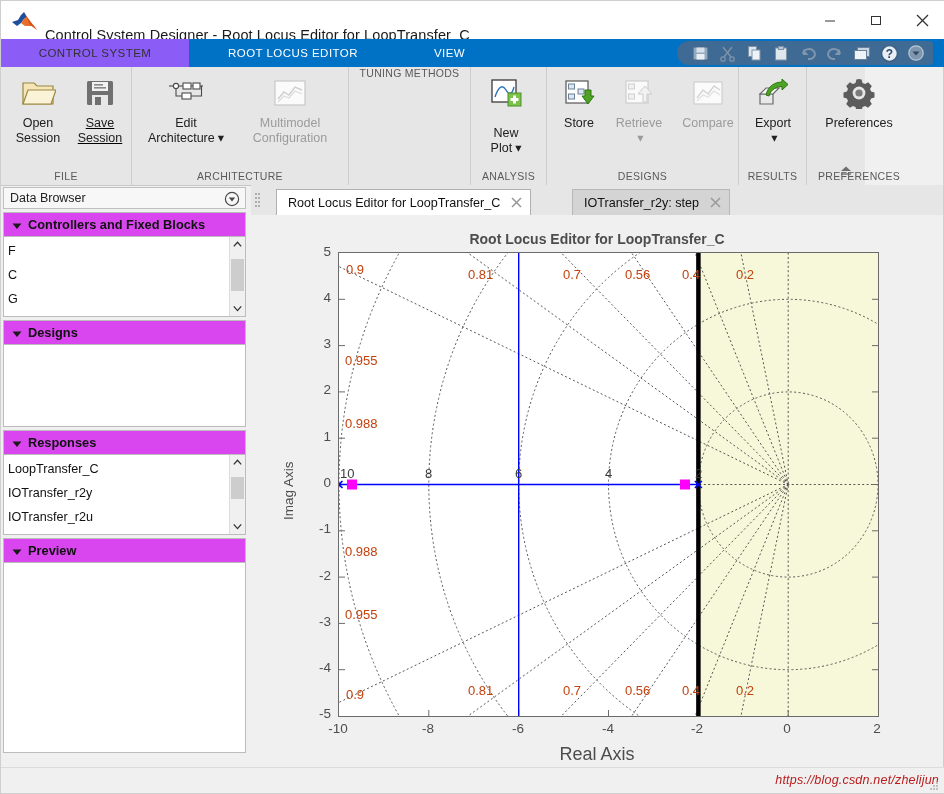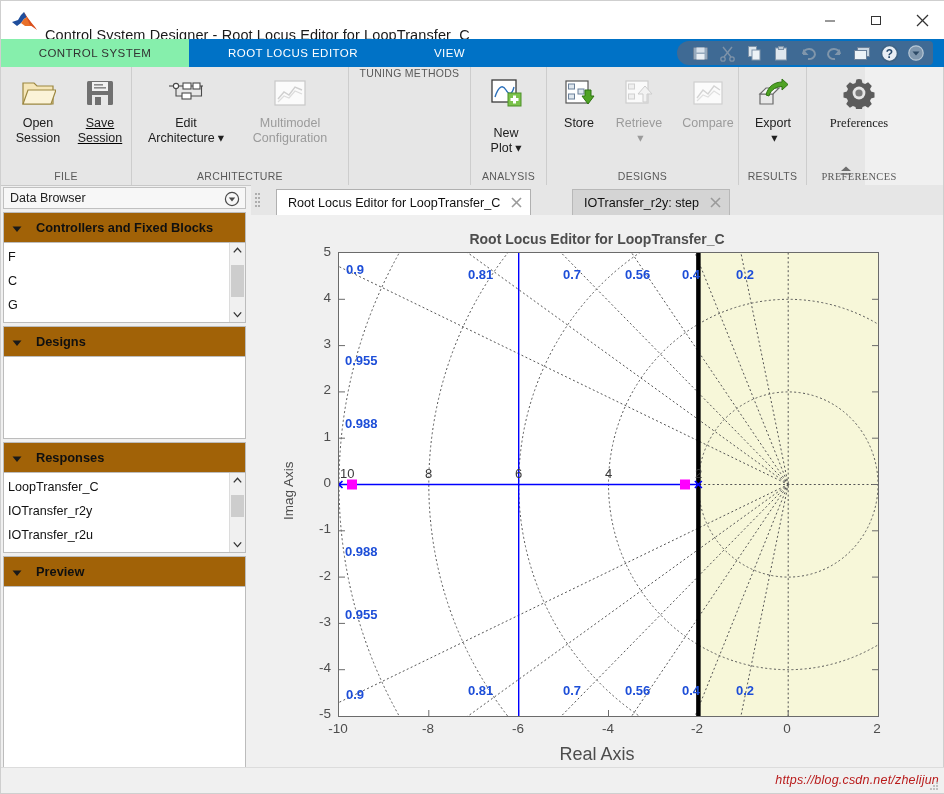--- a/index.html
+++ b/index.html
@@ -16,47 +16,47 @@
   .app-logo{width:26px;height:20px;margin-left:10px;margin-right:8px;position:relative;flex:none;}
   .win-title{font-size:14.5px;color:#1a1a1a;letter-spacing:.1px;white-space:nowrap;margin-top:30px;}
   .win-btns{position:absolute;right:0;top:0;height:38px;display:flex;}
   .win-btn{width:46px;height:38px;display:flex;align-items:center;justify-content:center;}
   .win-btn svg{display:block;}
 
   
   .tabstrip{position:absolute;left:0;top:38px;width:944px;height:28px;background:#0072c6;}
   .tab{position:absolute;top:0;height:28px;display:flex;align-items:center;justify-content:center;
        font-size:11.5px;color:#ffffff;letter-spacing:.45px;white-space:nowrap;}
-  .tab.active{background:#86efac;color:#323232;}
+  .tab.active{background:#8b5cf6;color:#323232;}
   .qat{position:absolute;right:10px;top:40px;height:24px;display:flex;align-items:center;gap:1px;
        background:#3f6a94;border-radius:12px 4px 4px 12px;padding:0 4px 0 10px;}
   .qat .qi{width:26px;height:22px;display:flex;align-items:center;justify-content:center;}
 
   
   .ribbon{position:absolute;left:0;top:66px;width:864px;height:118px;background:#e6e6e6;border-bottom:1px solid #c8c8c8;}
   .rgroups{position:absolute;left:0;top:0;height:118px;display:flex;align-items:flex-start;}
   .rgroup{height:118px;position:relative;display:flex;flex-direction:column;justify-content:space-between;
           border-right:1px solid #cdcdcd;padding:0 6px;box-sizing:border-box;}
-  .rgroup:last-child{border-right:none;font-family:Liberation Serif, serif;}
+  .rgroup:last-child{border-right:none;}
   .ritems{display:flex;align-items:flex-start;height:96px;}
   .ritem{width:auto;min-width:62px;padding:6px 7px 0 7px;display:flex;flex-direction:column;align-items:center;box-sizing:border-box;}
   .ricon{width:42px;height:40px;display:flex;align-items:center;justify-content:center;}
   .rlabel{font-size:12.5px;color:#202020;text-align:center;line-height:15px;margin-top:3px;white-space:pre-line;}
   .rlabel .caret{display:inline-block;margin-left:3px;}
   .gtitle{font-size:10.5px;color:#5a5a5a;text-align:center;letter-spacing:.3px;padding-bottom:3px;white-space:nowrap;}
   .collapse{position:absolute;right:8px;bottom:4px;width:22px;height:20px;display:flex;align-items:center;justify-content:center;}
 
   
   .browser{position:absolute;left:2px;top:186px;width:243px;height:580px;background:#f0f0f0;}
   .browser-hdr{height:22px;background:#f7f7f7;border:1px solid #c0c0c0;display:flex;align-items:center;
                box-sizing:border-box;padding-left:6px;position:relative;}
   .browser-hdr span{font-size:12.5px;color:#222;}
   .browser-hdr .dd{position:absolute;right:5px;top:3px;}
   .sect{margin-top:3px;}
-  .sect-hdr{height:31px;background:#a16207;border:1px solid #bcbcbc;display:flex;align-items:center;box-sizing:border-box;gap:8px;}
+  .sect-hdr{height:25px;background:#d946ef;border:1px solid #bcbcbc;display:flex;align-items:center;box-sizing:border-box;}
   .sect-hdr .tri{margin:0 6px 0 8px;}
   .sect-hdr .t{font-size:12.8px;color:#101010;font-weight:bold;}
   .listbox{background:#fff;border:1px solid #bcbcbc;border-top:none;position:relative;overflow:hidden;box-sizing:border-box;}
   .listbox .inner{position:absolute;left:0;top:0;right:15px;padding:2px 0 0 4px;}
   .litem{font-size:12.6px;color:#111;line-height:24px;height:24px;white-space:nowrap;overflow:hidden;}
   .sbar{position:absolute;right:0;top:0;bottom:0;width:15px;background:#f0f0f0;border-left:1px solid #dcdcdc;}
   .sbtn{height:15px;display:flex;align-items:center;justify-content:center;}
   .sthumb{position:absolute;left:1px;right:1px;background:#cdcdcd;}
 
   
@@ -71,21 +71,21 @@
   
   .plotwrap{position:absolute;left:250px;top:214px;width:692px;height:552px;background:#f0f0f0;}
   .ptitle{position:absolute;left:0;top:16px;width:692px;text-align:center;font-size:14px;font-weight:bold;color:#4d4d4d;}
   .axes{position:absolute;left:87px;top:37px;width:541px;height:465px;background:#ffffff;border:1px solid #6b6b6b;box-sizing:border-box;}
   .shade{position:absolute;background:#f7f7d9;}
   .gridsvg{position:absolute;left:0;top:0;}
   .xlab{position:absolute;font-size:13.5px;color:#4d4d4d;text-align:center;}
   .ylab{position:absolute;font-size:13.5px;color:#4d4d4d;text-align:right;}
   .axname-x{position:absolute;width:692px;text-align:center;font-size:18px;color:#4d4d4d;}
   .axname-y{position:absolute;font-size:13.5px;color:#4d4d4d;transform:rotate(-90deg);transform-origin:left top;white-space:nowrap;}
-  .zlab{position:absolute;font-size:13px;color:#1d4ed8;white-space:nowrap;font-weight:bold;}
+  .zlab{position:absolute;font-size:13px;color:#c2410c;white-space:nowrap;}
   .wnlab{position:absolute;font-size:13px;color:#3a3a3a;white-space:nowrap;}
 
   .watermark{position:absolute;right:4px;bottom:6px;font-size:12.5px;color:#b91c1c;letter-spacing:.2px;font-style:italic;}
   .resizer{position:absolute;right:3px;bottom:3px;width:12px;height:12px;}
   .statusbar{position:absolute;left:0;bottom:0;width:944px;height:26px;background:#f0f0f0;border-top:1px solid #dcdcdc;box-sizing:border-box;}
 </style>
 </head>
 <body>
 
 <div class="app">

